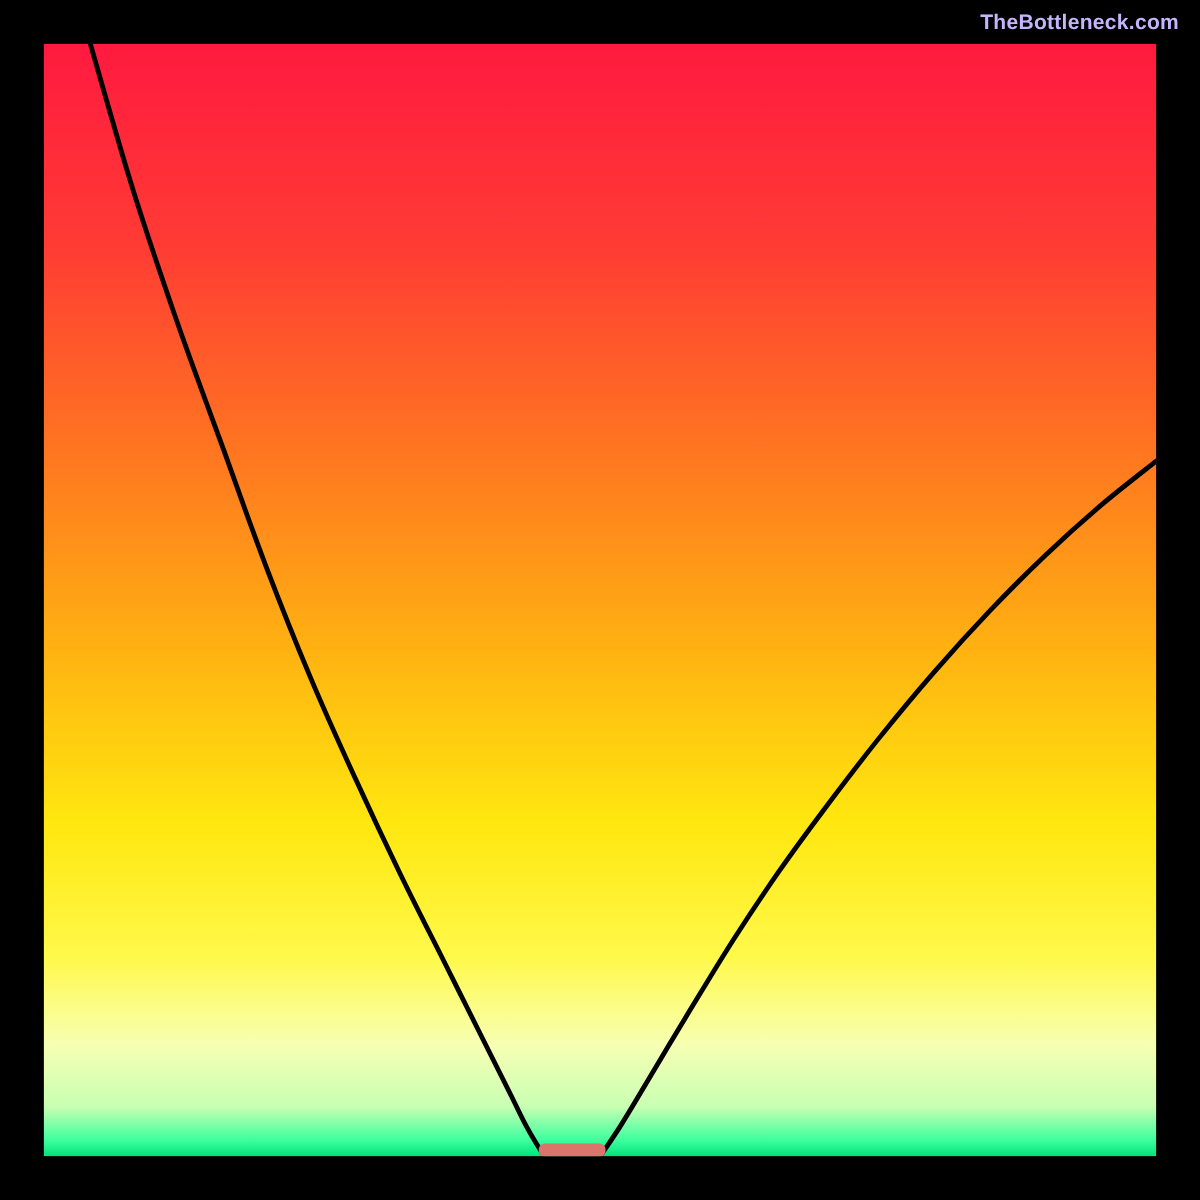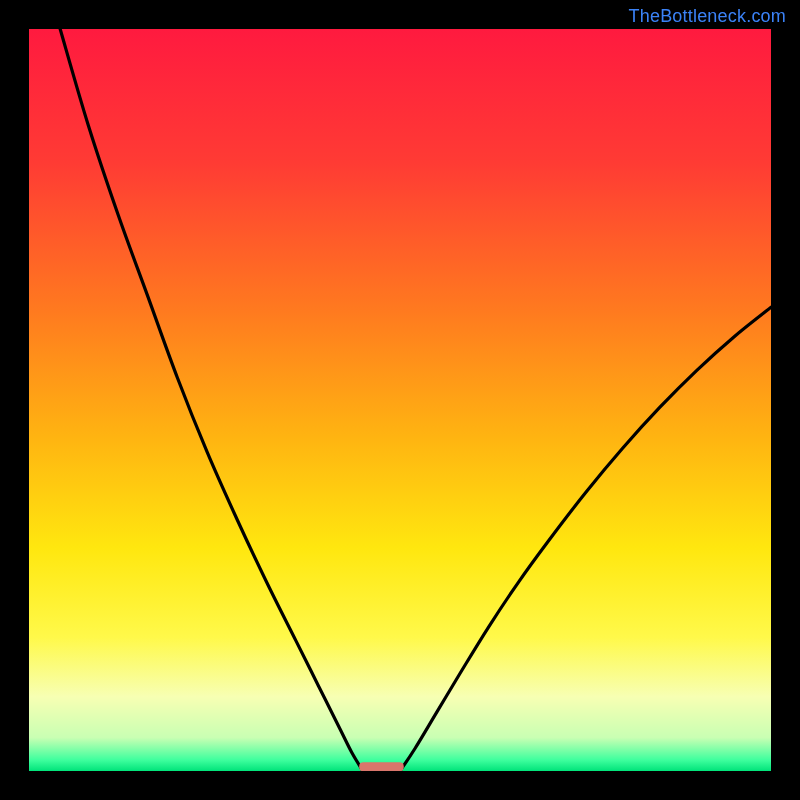--- a/index.html
+++ b/index.html
@@ -38,23 +38,23 @@
     position: absolute;
     left: 0;
     top: 0;
     width: 742px;
     height: 742px;
   }
   .watermark {
     position: absolute;
     top: 6px;
     right: 14px;
-    color: #3b82f6;
-    font-size: 18px;
-    font-weight: 400;
+    color: #c4b5fd;
+    font-size: 14px;
+    font-weight: 700;
     letter-spacing: 0.2px;
     user-select: none;
   }
 </style>
 </head>
 <body>
 
 <div class="frame">
 
   <div class="plot-area">

